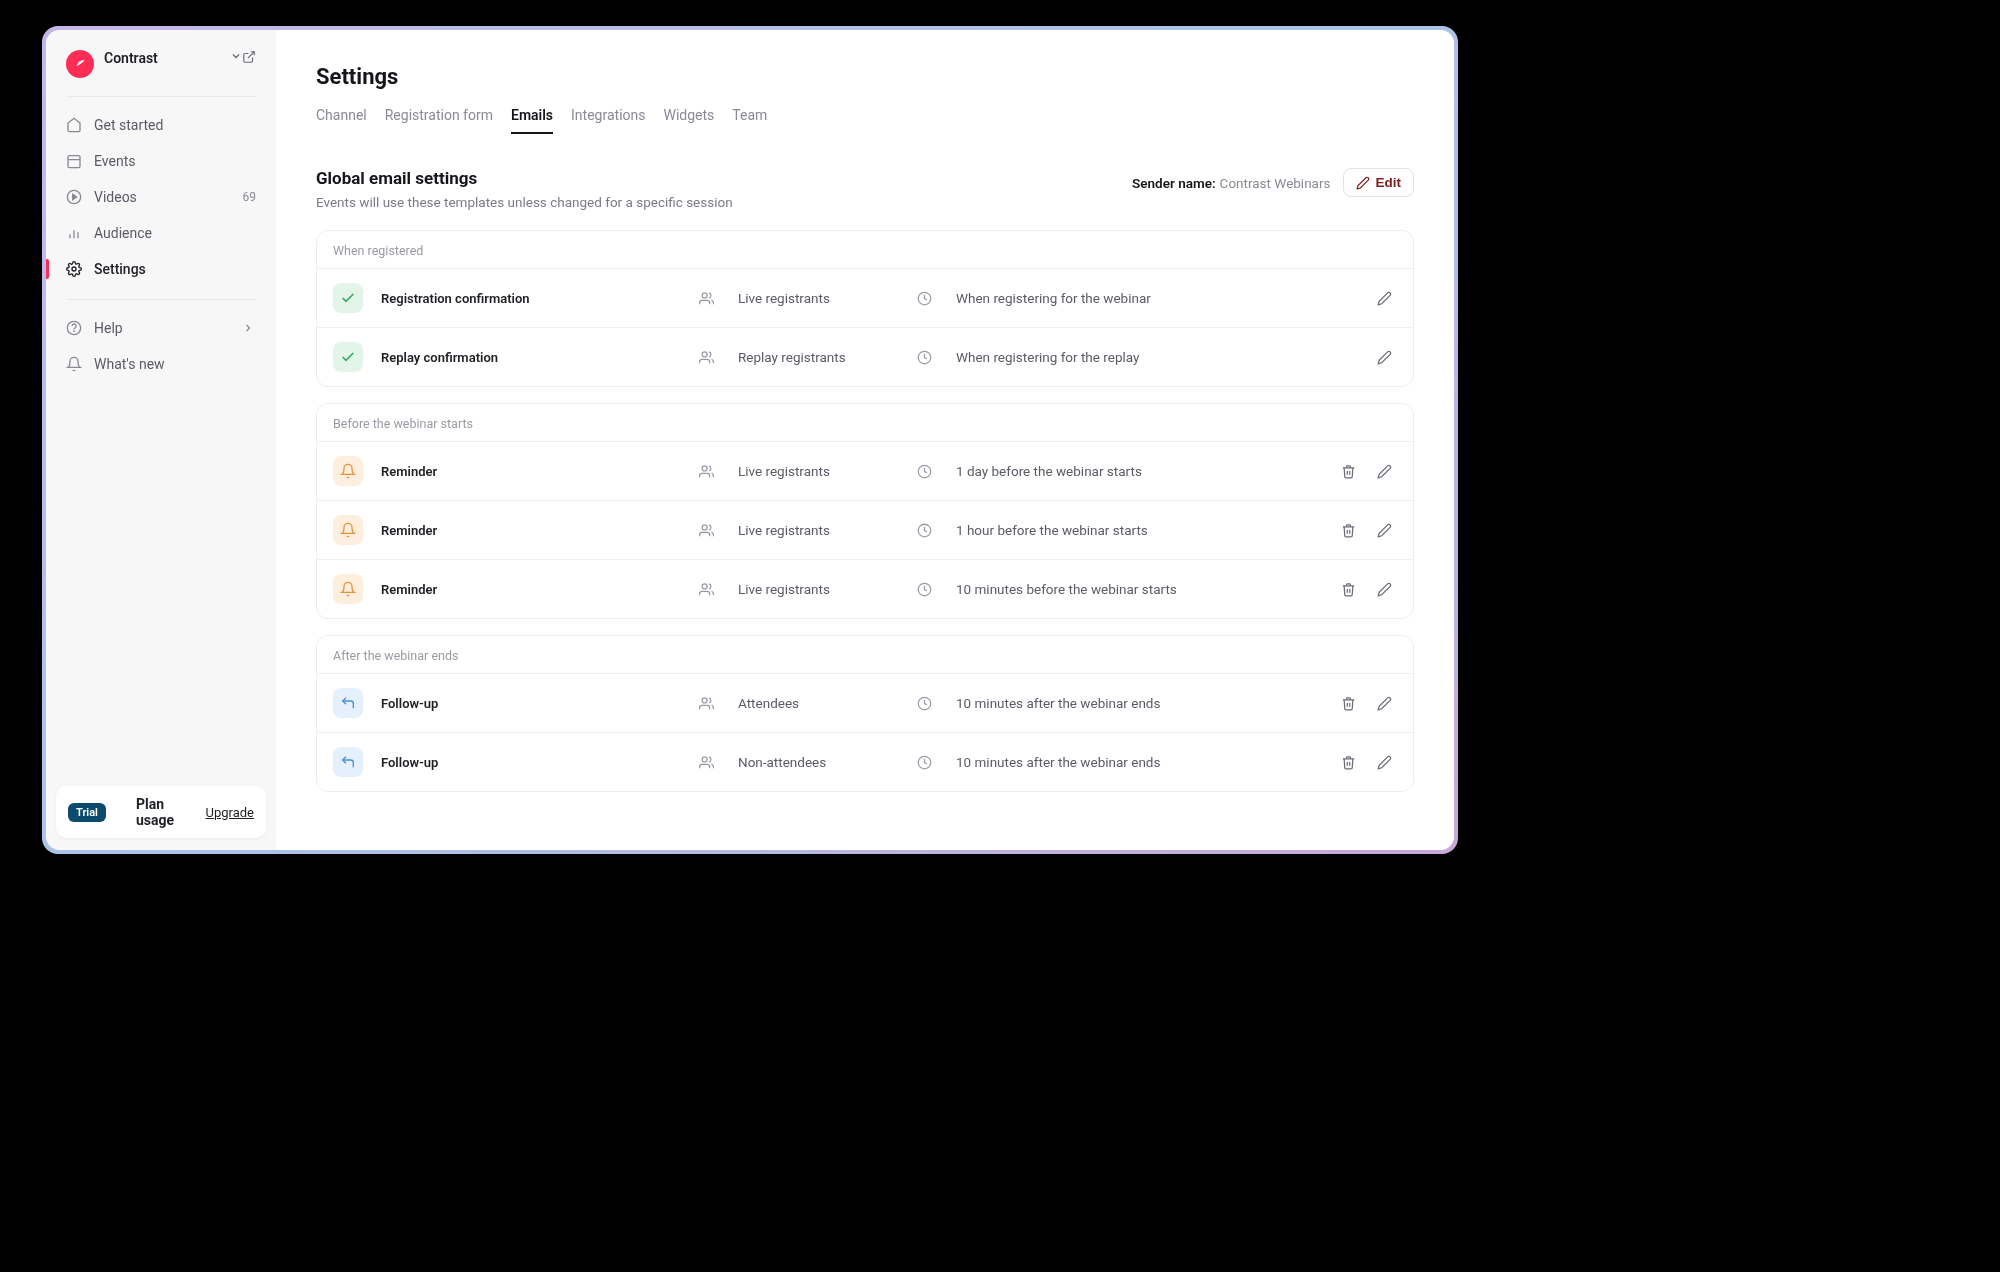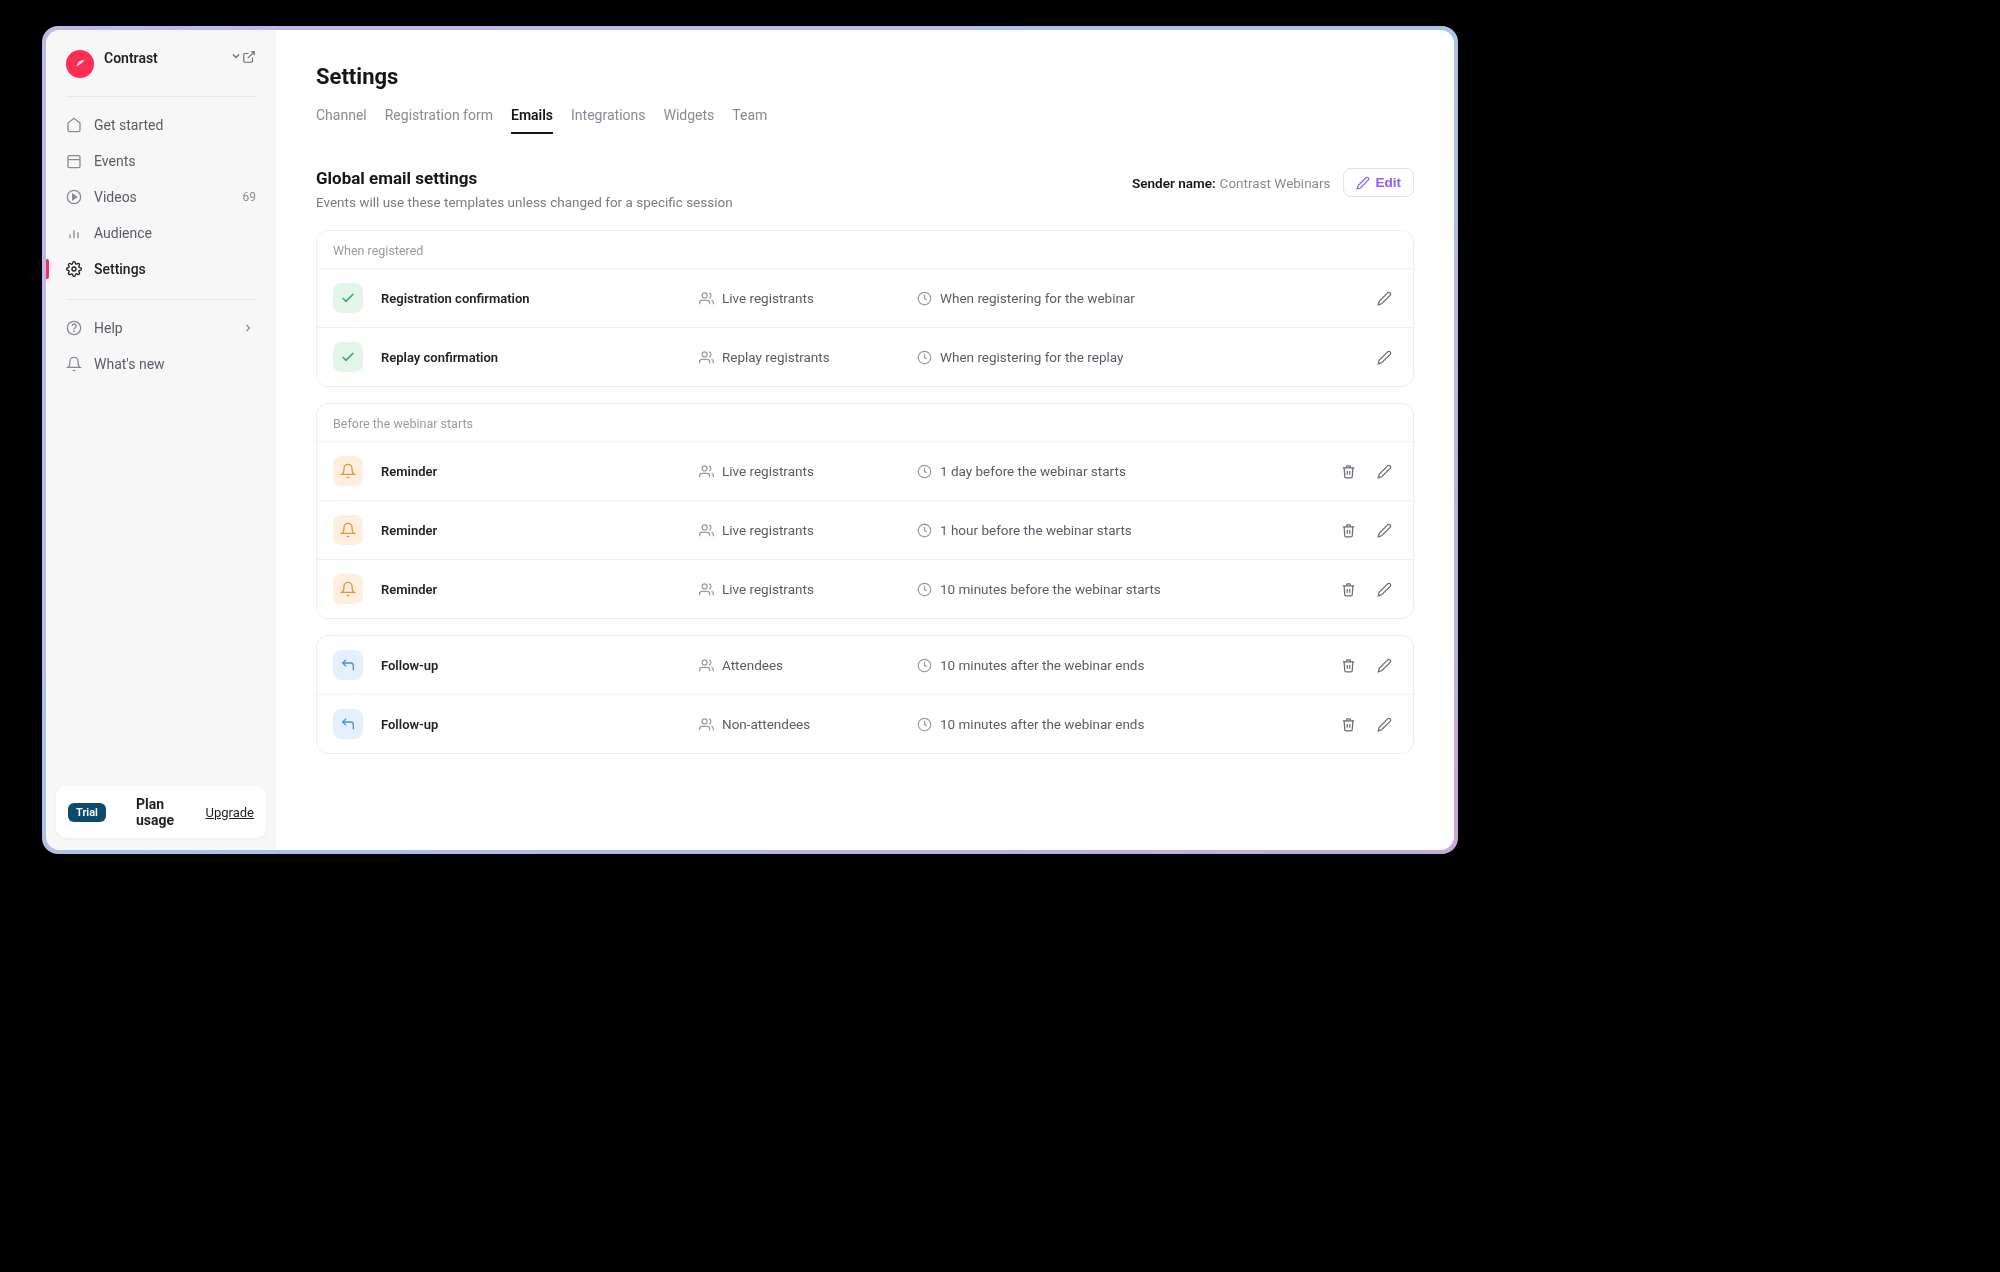--- a/index.html
+++ b/index.html
@@ -92,21 +92,21 @@
   .tab.active::after { content:""; position:absolute; left:0; right:0; bottom:-1px; height:2px; background:#16161a;}
   .section-header { display:flex; align-items:flex-start; justify-content:space-between; margin-bottom:20px; gap:20px;}
   .section-title { font-size:17px; font-weight:700; color:#16161a; margin-bottom:6px;}
   .section-desc { font-size:13.5px; color:#7b7b85;}
   .sender-row { display:flex; align-items:center; gap:12px;}
   .sender-label { font-size:13.5px; color:#16161a; font-weight:600;}
   .sender-value { font-size:13.5px; color:#8a8a94;}
   .edit-btn {
     display:flex; align-items:center; gap:6px; border:1px solid #e2e2e8;
     background:#fff; padding:6px 12px; border-radius:8px; font-size:13.5px;
-    font-weight:600; color:#8b5cf6; cursor:pointer;
+    font-weight:600; color:#7f1d1d; cursor:pointer;
   }
   .group {
     border:1px solid #eceef0; border-radius:12px; margin-bottom:16px; overflow:hidden;
     background:#fff;
   }
   .group-header {
     padding:12px 16px 10px 16px; font-size:12.5px; color:#9a9aa4;
   }
   .email-row {
     display:flex; align-items:center; gap:18px;
@@ -114,21 +114,21 @@
   }
   .email-row:first-of-type { border-top:none;}
   .row-icon {
     width:30px; height:30px; border-radius:8px;
     display:flex; align-items:center; justify-content:center;
   }
   .row-icon.green { background:#e3f5e8; color:#3aa76d;}
   .row-icon.orange { background:#fdeede; color:#e8933c;}
   .row-icon.blue { background:#e4f0fb; color:#4f8fd8;}
   .col-name { width: 300px; font-size:13px; font-weight:600; color:#1f1f24;}
-  .col-aud, .col-when { display:flex; align-items:center; gap:8px; font-size:13.5px; color:#5b5b66;}
+  .col-aud, .col-when { display:flex; align-items:center; gap:24px; font-size:13.5px; color:#5b5b66;}
   .col-aud { width:200px;}
   .col-when { flex:1;}
   .meta-icon { width:15px; height:15px; color:#9a9aa4; display:flex; align-items:center;}
   .row-actions { display:flex; gap:10px;}
   .action-btn { width:26px; height:26px; display:flex; align-items:center; justify-content:center; cursor:pointer; color:#6b6b76; border-radius:6px;}
   .add-row { display:flex; align-items:center; gap:18px; padding: 6px 0;}
   .add-btn {
     width:32px; height:32px; border:1px solid #e2e2e8; border-radius:8px; background:#fff;
     display:flex; align-items:center; justify-content:center; cursor:pointer; color:#1f1f24; font-size:18px;
   }
@@ -481,20 +481,21 @@
                 </span>
                 <span class="action-btn">
                   <svg width="15" height="15" viewBox="0 0 24 24" fill="none" stroke="currentColor" stroke-width="2">
                     <path d="M17 3a2.828 2.828 0 1 1 4 4L7.5 20.5 2 22l1.5-5.5L17 3z"></path>
                   </svg>
                 </span>
               </div>
             </div>
           </div>
           <div class="group">
+            <div class="group-header">After the webinar ends</div>
             <div class="email-row">
               <div class="row-icon blue">
                 <svg width="16" height="16" viewBox="0 0 24 24" fill="none" stroke="currentColor" stroke-width="2">
                   <polyline points="9 14 4 9 9 4"></polyline>
                   <path d="M20 20v-7a4 4 0 0 0-4-4H4"></path>
                 </svg>
               </div>
               <div class="col-name">Follow-up</div>
               <div class="col-aud">
                 <span class="meta-icon">

